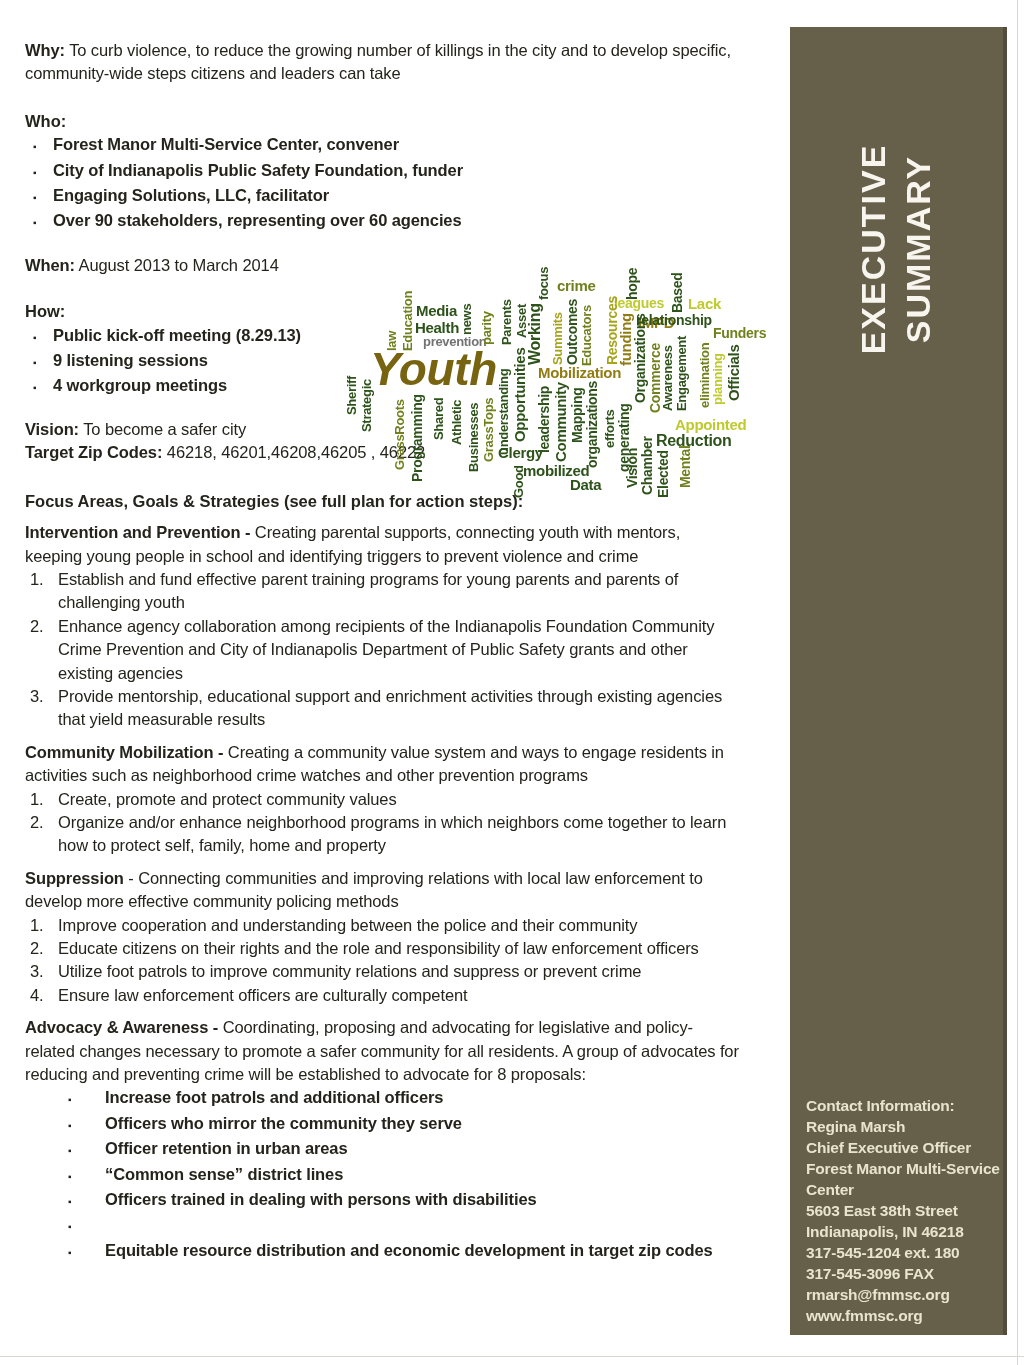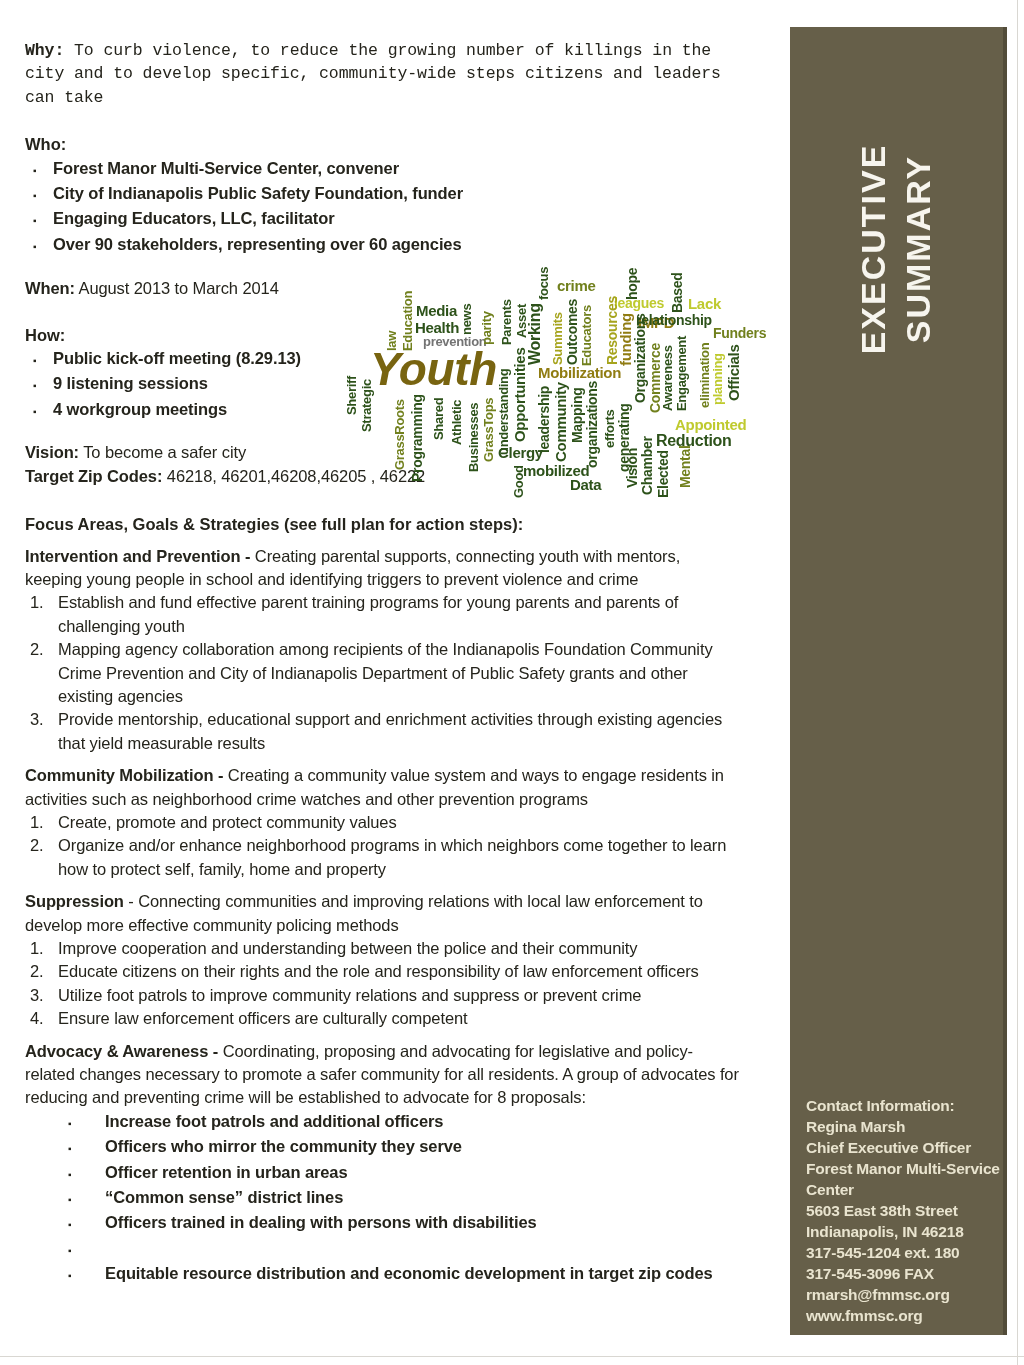--- a/index.html
+++ b/index.html
@@ -12,21 +12,21 @@
   }
   html,body{margin:0;padding:0;}
   body{
     width:1024px;height:1365px;background:#ffffff;position:relative;overflow:hidden;
     font-family:"Liberation Sans", sans-serif;color:var(--body-text);
   }
   .main{position:absolute;left:25px;top:0;width:714px;}
   .doc-title{font-size:20px;font-weight:bold;margin:37px 0 0 0;letter-spacing:-0.2px;}
   .para{font-size:16.5px;line-height:23.4px;margin:0;letter-spacing:-0.1px;}
   .lbl{font-weight:bold;}
-  .m-why{margin-top:39px;font-family:Liberation Mono, monospace;}
+  .m-why{margin-top:39px;}
   .m-who{margin-top:24px;}
   .m-when{margin-top:19px;}
   .m-how{margin-top:23px;}
   .m-vision{margin-top:18px;}
   .m-focus{margin-top:25px;}
   .heading{font-weight:bold;font-size:16.5px;line-height:23.4px;}
   .brow{display:flex;font-size:16.5px;line-height:23.4px;letter-spacing:-0.1px;}
   .bmark{flex:none;padding-left:8px;width:20px;font-size:10px;padding-top:2px;}
   .btext{flex:1;font-weight:bold;}
   .sq .bmark{padding-left:43px;width:37px;}
@@ -66,21 +66,21 @@
       <div class="brow">
         <span class="bmark">▪</span>
         <span class="btext">Forest Manor Multi-Service Center, convener</span>
       </div>
       <div class="brow">
         <span class="bmark">▪</span>
         <span class="btext">City of Indianapolis Public Safety Foundation, funder</span>
       </div>
       <div class="brow">
         <span class="bmark">▪</span>
-        <span class="btext">Engaging Educators, LLC, facilitator</span>
+        <span class="btext">Engaging Solutions, LLC, facilitator</span>
       </div>
       <div class="brow">
         <span class="bmark">▪</span>
         <span class="btext">Over 90 stakeholders, representing over 60 agencies</span>
       </div>
     </div>
 
   <p class="para m-when">
     <b class="lbl">When:</b>
     <span>August 2013 to March 2014</span>
@@ -116,21 +116,21 @@
   <div id="focus-areas">
       <section class="farea">
         <p class="para"><b class="lbl">Intervention and Prevention -</b><span> Creating parental supports, connecting youth with mentors, keeping young people in school and identifying triggers to prevent violence and crime</span></p>
         <div>
           <div class="nrow">
             <span class="nmark">1.</span>
             <span class="ntext">Establish and fund effective parent training programs for young parents and parents of challenging youth</span>
           </div>
           <div class="nrow">
             <span class="nmark">2.</span>
-            <span class="ntext">Mapping agency collaboration among recipients of the Indianapolis Foundation Community Crime Prevention and City of Indianapolis Department of Public Safety grants and other existing agencies</span>
+            <span class="ntext">Enhance agency collaboration among recipients of the Indianapolis Foundation Community Crime Prevention and City of Indianapolis Department of Public Safety grants and other existing agencies</span>
           </div>
           <div class="nrow">
             <span class="nmark">3.</span>
             <span class="ntext">Provide mentorship, educational support and enrichment activities through existing agencies that yield measurable results</span>
           </div>
         </div>
       </section>
       <section class="farea">
         <p class="para"><b class="lbl">Community Mobilization -</b><span> Creating a community value system and ways to engage residents in activities such as neighborhood crime watches and other prevention programs</span></p>
         <div>

